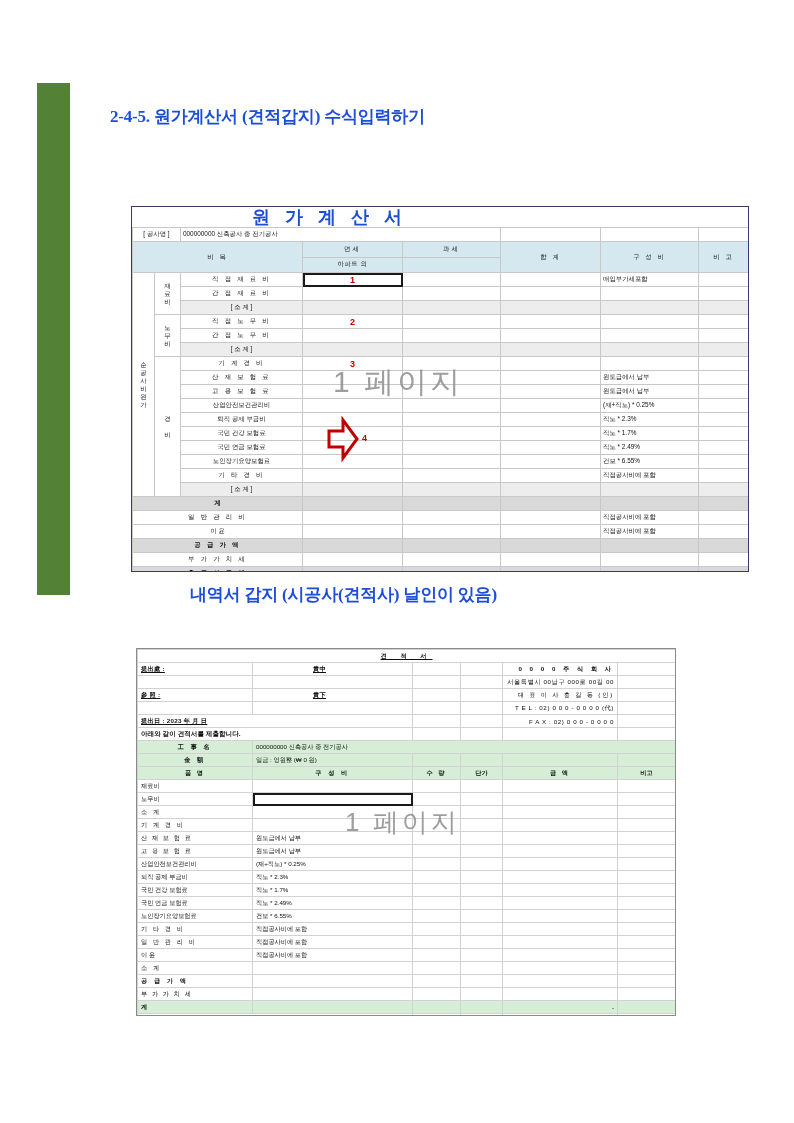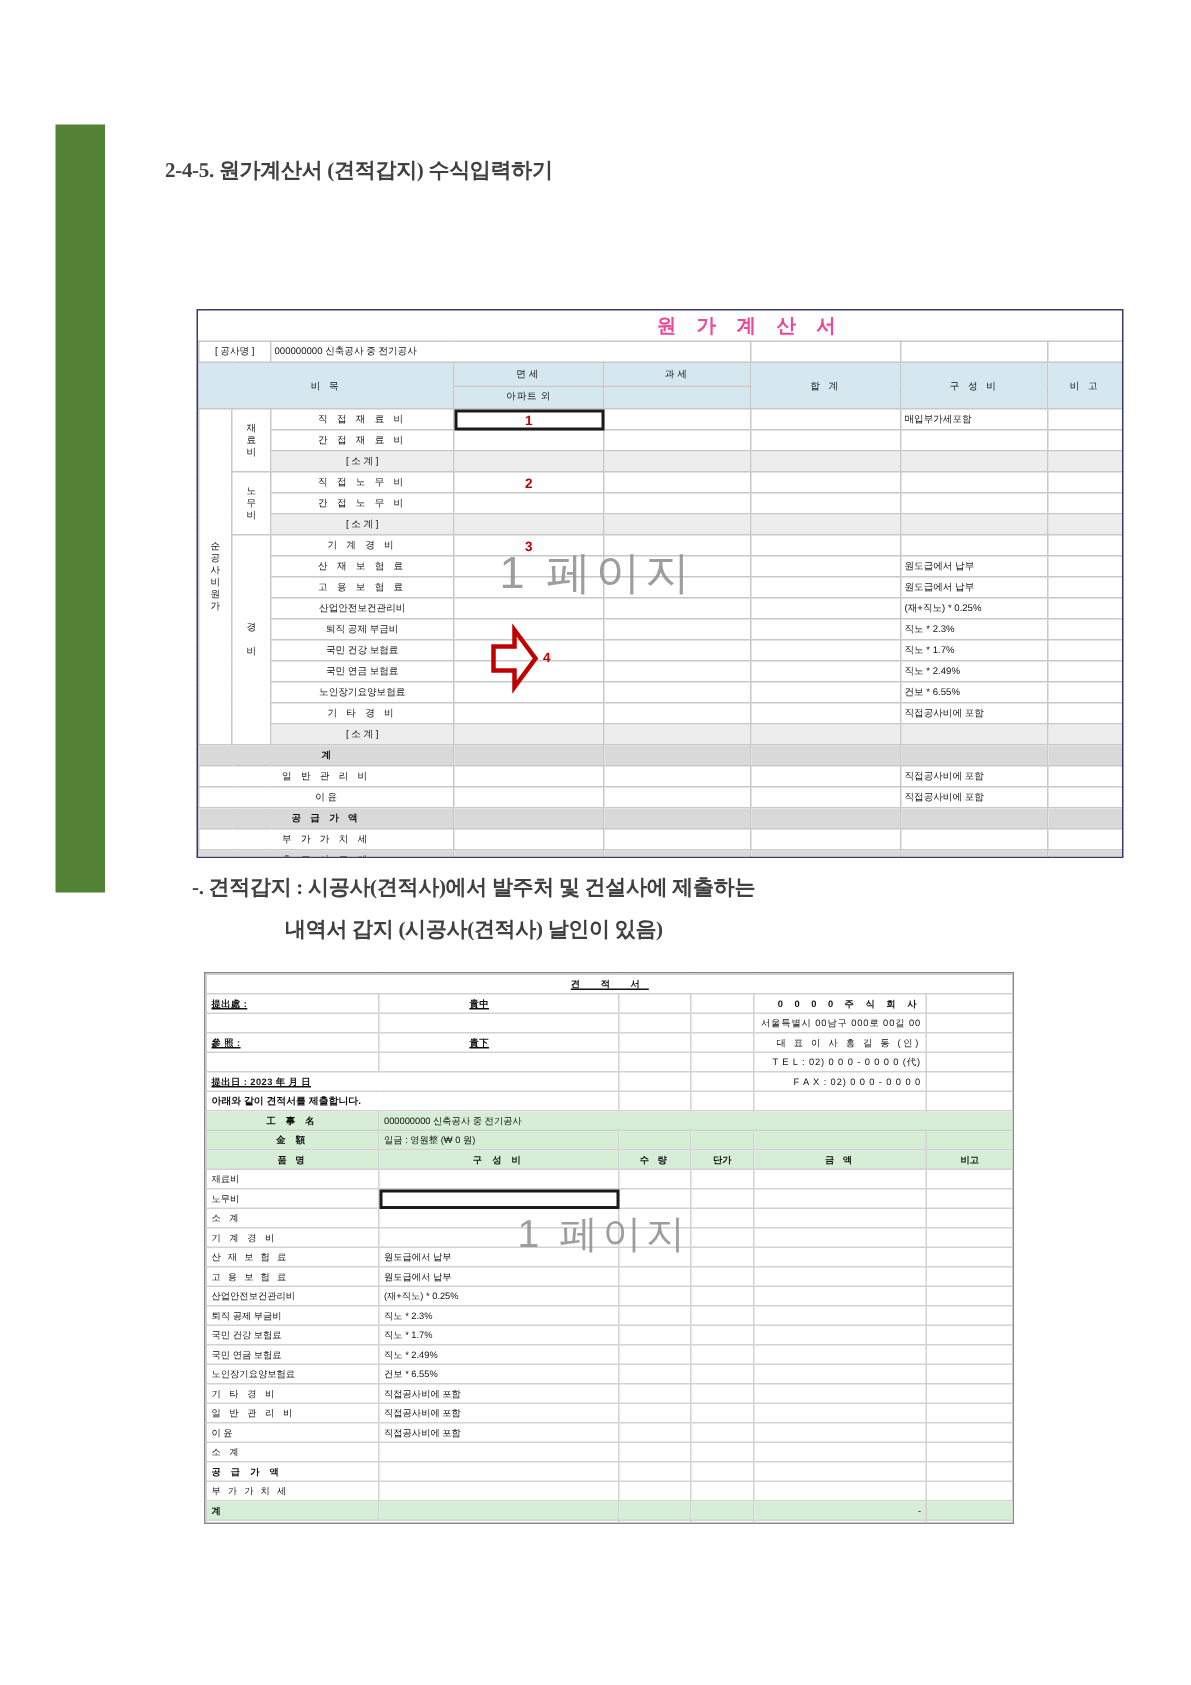--- a/index.html
+++ b/index.html
@@ -28,22 +28,22 @@
   
   .headings {
     position: absolute;
     left: 110px;
     top: 105px;
     width: 620px;
   }
   .h-line {
     font-family: "Liberation Serif", "DejaVu Serif", serif;
     font-weight: bold;
-    font-size: 14px;
-    color: #404040;
+    font-size: 17px;
+    color: #1d4ed8;
     letter-spacing: -0.2px;
     white-space: nowrap;
   }
   .h-l1 { margin: 0 0 12px 0; }
   .h-l2 { margin: 0 0 10px 18px; }
   .h-l3 { margin: 0 0 0 118px; }
 
   .headings2 {
     position: absolute;
     left: 110px;
@@ -61,26 +61,26 @@
     width: 618px;
     height: 366px;
     background: #ffffff;
     border: 1px solid #3a3a6a;
     box-sizing: border-box;
     overflow: hidden;
   }
   .s1-title {
     height: 20px;
     line-height: 20px;
-    text-align: center;
+    text-align: left;
     font-weight: bold;
-    font-size: 13px;
+    font-size: 18px;
     letter-spacing: 5px;
     padding-left: 120px;
-    color: #ec4899;
+    color: #1d4ed8;
     font-family: "Liberation Sans", sans-serif;
   }
   table.grid {
     border-collapse: collapse;
     width: 100%;
     table-layout: fixed;
     font-family: "Liberation Sans", "DejaVu Sans", sans-serif;
   }
   table.grid td, table.grid th {
     border: 1px solid #c8c8c8;
@@ -436,21 +436,20 @@
     </table>
 </div>
 
 <div class="wmark wm1">1 페이지</div>
 <svg class="arrow-red" viewBox="0 0 34 48">
   <polygon points="4,16 18,16 18,5 32,24 18,43 18,32 4,32" fill="none" stroke="#c00000" stroke-width="3" stroke-linejoin="miter"></polygon>
 </svg>
 <div style="position:absolute;left:362px;top:433px;" class="rednum">4</div>
 
 <div class="headings2">
-  <div class="h-line h2-l1">-. 견적갑지 : 시공사(견적사)에서 발주처 및 건설사에 제출하는</div>
   <div class="h-line h2-l2">내역서 갑지 (시공사(견적사) 날인이 있음)</div>
 </div>
 
 <div class="sheet2">
 
   <table class="grid2">
     <colgroup>
       <col style="width:115px">
         <col style="width:160px">
         <col style="width:48px">

